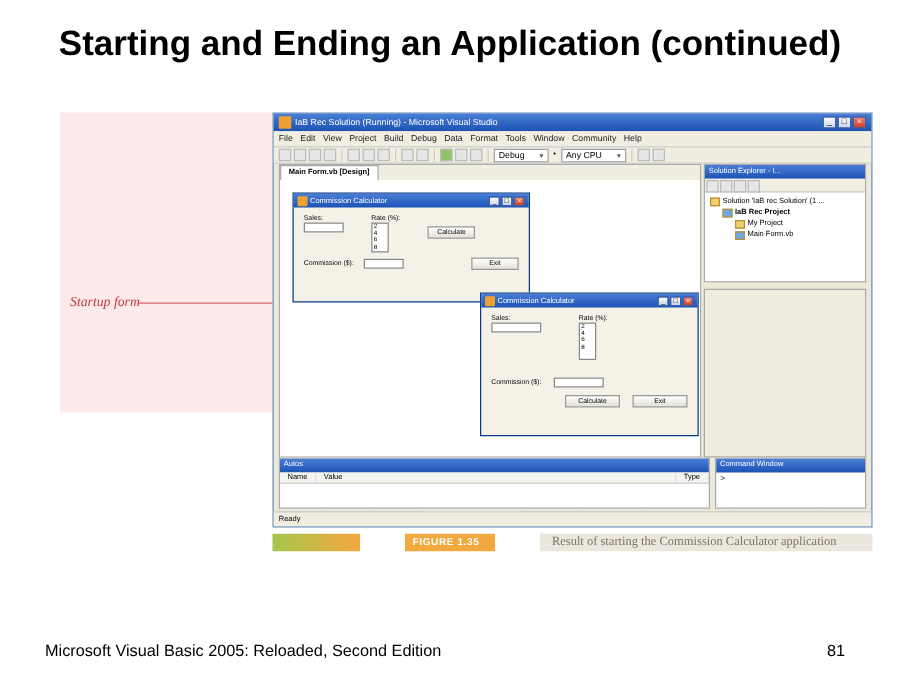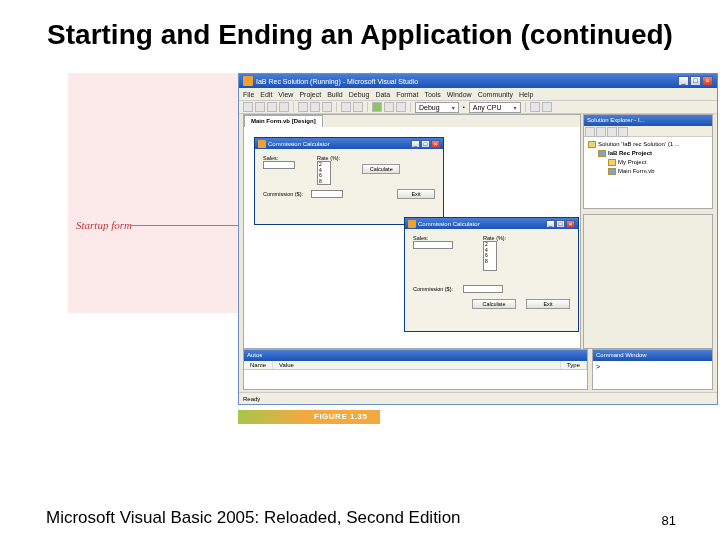--- a/index.html
+++ b/index.html
@@ -1,18 +1,18 @@
 <!DOCTYPE html>
 <html><head>
 <meta charset="utf-8">
 <style>
   * { box-sizing: border-box; margin: 0; padding: 0; }
   body { width: 720px; height: 540px; background: #fff; font-family: Arial, sans-serif; position: relative; overflow: hidden; }
   .slide-title { font-size: 28px; text-align: center; padding: 18px 20px 8px; font-weight: bold; line-height: 1.2; }
-  .figure-area { position: absolute; top: 73px; left: 48px; right: 20px; height: 360px; margin-left: 20px; }
+  .figure-area { position: absolute; top: 90px; left: 48px; right: 20px; height: 360px; }
   .pink-bg { position: absolute; left: 0; top: 0; width: 170px; height: 240px; background: #fce9e9; }
   .callout-label { position: absolute; left: 8px; top: 146px; font-family: Georgia, serif; font-style: italic; color: #c03a3a; font-size: 11px; }
   .callout-line { position: absolute; left: 62px; top: 152px; width: 330px; height: 1px; background: #d46a6a; }
   
   .ide { position: absolute; left: 170px; top: 0; width: 480px; height: 332px; background: #ece9d8; border: 1px solid #6b8fc6; font-size: 7px; }
   .ide-title { height: 14px; background: linear-gradient(#4a7ed6, #1b52b4); display: flex; align-items: center; padding: 0 4px; color: #fff; }
   .ide-title .icon { width: 10px; height: 10px; background: #f0a030; border-radius: 1px; margin-right: 3px; }
   .ctrl-btns { margin-left: auto; display: flex; gap: 1px; }
   .ctrl-btn { width: 11px; height: 10px; background: linear-gradient(#fefefe,#c8d4eb); border: 1px solid #3b5ea6; font-size: 7px; line-height: 8px; text-align: center; color: #000; }
   .ctrl-btn.close { background: linear-gradient(#f08070,#d04020); color: #fff; }
@@ -57,25 +57,25 @@
   .autos { width: 345px; background: #fff; border: 1px solid #aaa; margin-left: 4px; }
   .cmdwin { flex: 1; background: #fff; border: 1px solid #aaa; margin: 0 4px; }
   .col-hdr { display: flex; font-size: 6px; background: #f5f5ef; border-bottom: 1px solid #ccc; }
   .col-hdr span { padding: 1px 6px; border-right: 1px solid #ddd; }
   .bottom-tabs { position: absolute; bottom: 2px; left: 4px; display: flex; gap: 2px; font-size: 6px; }
   .bottom-tabs2 { right: 4px; left: auto; }
   .bt { background: #f0eee0; border: 1px solid #aaa; padding: 0 4px; height: 10px; line-height: 9px; display: flex; align-items: center; gap: 2px; }
   .bt .dot { width: 6px; height: 6px; background: #e0b040; border: 1px solid #b88020; }
   .status { position: absolute; left: 0; right: 0; bottom: 0; height: 12px; background: #f0eee0; font-size: 6px; padding: 0 4px; line-height: 12px; border-top: 1px solid #ccc; }
   
-  .fig-bar { position: absolute; left: 170px; top: 337px; width: 480px; height: 14px; display: flex; font-size: 10px; }
+  .fig-bar { position: absolute; left: 170px; top: 337px; width: 480px; height: 14px; display: flex; font-size: 10px; gap: 36px; }
   .fig-green { width: 70px; background: linear-gradient(90deg, #a6c64c, #f2a940 95%); }
   .fig-label { background: #f2a940; color: #fff; font-weight: bold; padding: 0 12px 0 6px; line-height: 14px; font-size: 8px; letter-spacing:.5px; }
   .fig-text { flex: 1; background: #ece7dc; color: #7a7466; padding-left: 10px; line-height: 14px; font-family: Georgia, serif; }
-  .footer-left { position: absolute; bottom: 12px; left: 46px; font-size: 17px; }
+  .footer-left { position: absolute; bottom: 12px; left: 36px; font-size: 13px; }
   .footer-right { position: absolute; bottom: 12px; right: 44px; font-size: 13px; }
 </style>
 </head>
 <body>
 
 <h1 class="slide-title">Starting and Ending an Application (continued)</h1>
 
 <div class="figure-area">
   <div class="pink-bg"></div>
   <div class="callout-label">Startup form</div>
@@ -297,17 +297,18 @@
           <span class="dot"></span>
           <span>Output</span>
         </span>
     </div>
     <div class="status">Ready</div>
   </div>
 
   <div class="fig-bar">
     <div class="fig-green"></div>
     <div class="fig-label">FIGURE 1.35</div>
+    <div class="fig-text">Result of starting the Commission Calculator application</div>
   </div>
 </div>
 
 <div class="footer-left">Microsoft Visual Basic 2005: Reloaded, Second Edition</div>
 <div class="footer-right">81</div>
 
 </body></html>

